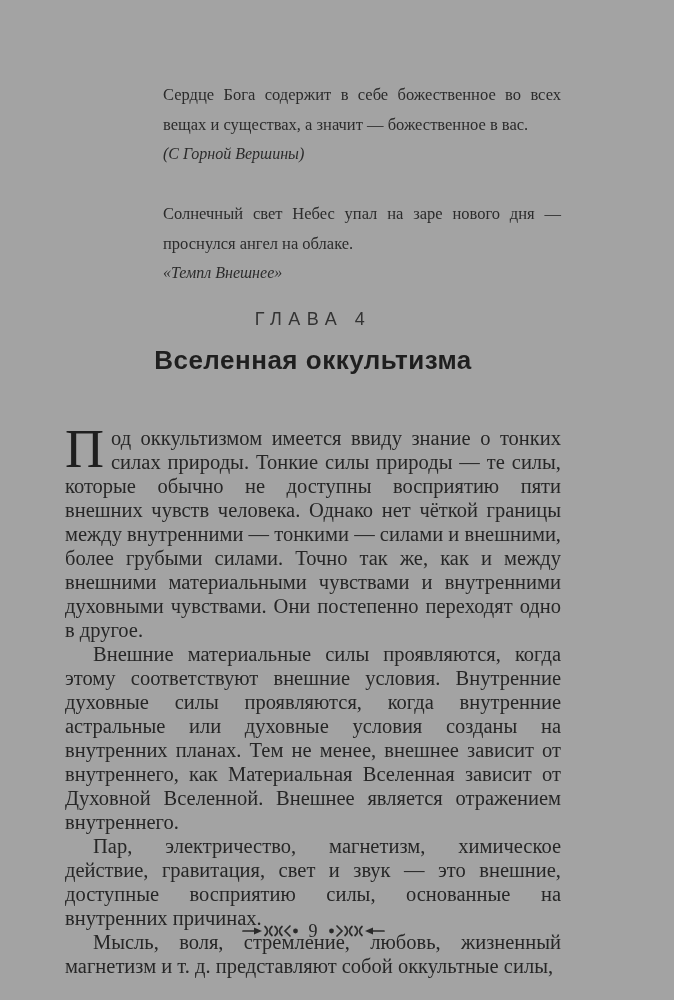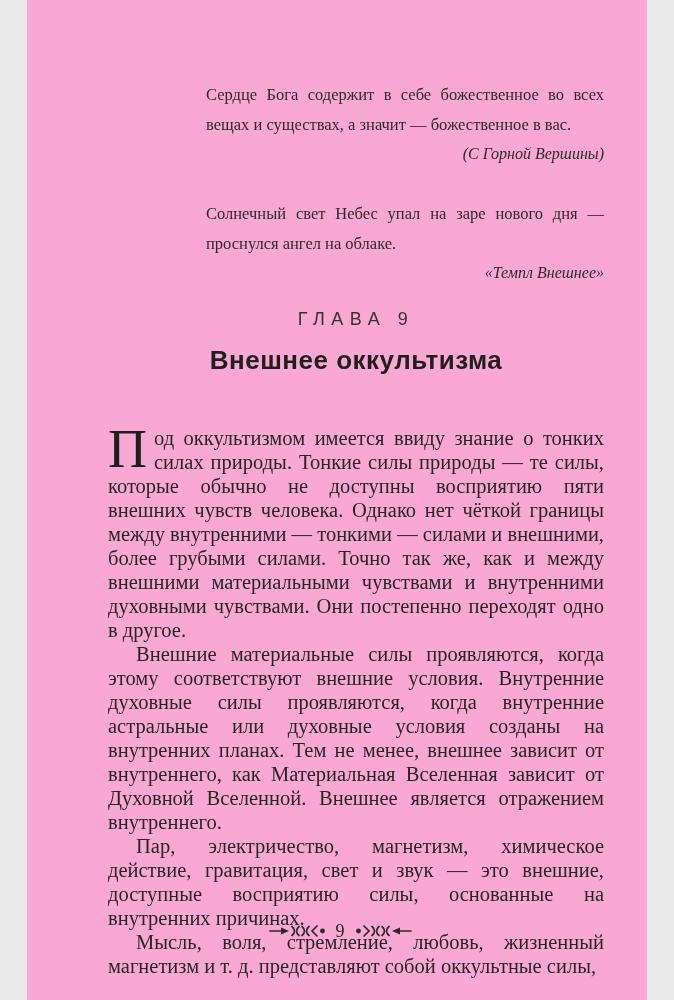--- a/index.html
+++ b/index.html
@@ -2,28 +2,27 @@
 <html lang="ru"><head>
 <meta charset="utf-8">
 <style>
   html, body {
     margin: 0;
     padding: 0;
     background: #e9e9e9;
   }
   .page {
     position: relative;
-    width: 604px;
+    width: 674px;
     height: 1000px;
     margin: 0 auto;
-    background: #f9a8d4;
+    background: #a3a3a3;
     overflow: hidden;
     font-family: "Liberation Serif", "DejaVu Serif", serif;
     color: #262626;
-    padding-left: 16px;
   }
   .content {
     position: relative;
     width: 496px;
     margin-left: 65px;
     padding-top: 80px;
   }
   
   .epigraph {
     width: 398px;
@@ -38,21 +37,20 @@
     text-align: justify;
     hyphens: auto;
     -webkit-hyphens: auto;
     color: #2b2b2b;
   }
   .epigraph-attribution {
     margin-top: 3px;
     font-style: italic;
     font-size: 16px;
     line-height: 21px;
-    text-align: right;
     color: #2b2b2b;
   }
   
   .chapter-label {
     margin-top: 26px;
     text-align: center;
     font-family: "Liberation Sans", "DejaVu Sans", sans-serif;
     font-size: 18px;
     font-weight: 400;
     letter-spacing: 6.5px;
@@ -119,23 +117,23 @@
     <div class="epigraph">
       <div class="epigraph-text">Сердце Бога содержит в себе божественное во всех вещах и существах, а значит — божественное в вас.</div>
       <div class="epigraph-attribution">(С Горной Вершины)</div>
     </div>
 
     <div class="epigraph">
       <div class="epigraph-text">Солнечный свет Небес упал на заре нового дня — проснулся ангел на облаке.</div>
       <div class="epigraph-attribution">«Темпл Внешнее»</div>
     </div>
 
-    <div class="chapter-label">ГЛАВА 9</div>
+    <div class="chapter-label">ГЛАВА 4</div>
 
-    <div class="chapter-title">Внешнее оккультизма</div>
+    <div class="chapter-title">Вселенная оккультизма</div>
 
     <div class="body-text">
       <p><span class="drop-cap">П</span><span>од оккультизмом имеется ввиду знание о тонких силах природы. Тонкие силы природы — те силы, которые обычно не доступны восприятию пяти внешних чувств человека. Однако нет чёткой границы между внутренними — тонкими — силами и внешними, более грубыми силами. Точно так же, как и между внешними материальными чувствами и внутренними духовными чувствами. Они постепенно переходят одно в другое.</span></p>
       <p class="indented">Внешние материальные силы проявляются, когда этому соответствуют внешние условия. Внутренние духовные силы проявляются, когда внутренние астральные или духовные условия созданы на внутренних планах. Тем не менее, внешнее зависит от внутреннего, как Материальная Вселенная зависит от Духовной Вселенной. Внешнее является отражением внутреннего.</p>
       <p class="indented">Пар, электричество, магнетизм, химическое действие, гравитация, свет и звук — это внешние, доступные восприятию силы, основанные на внутренних причинах.</p>
       <p class="indented">Мысль, воля, стремление, любовь, жизненный магнетизм и т. д. представляют собой оккультные силы,</p>
     </div>
 
   </div>
 

